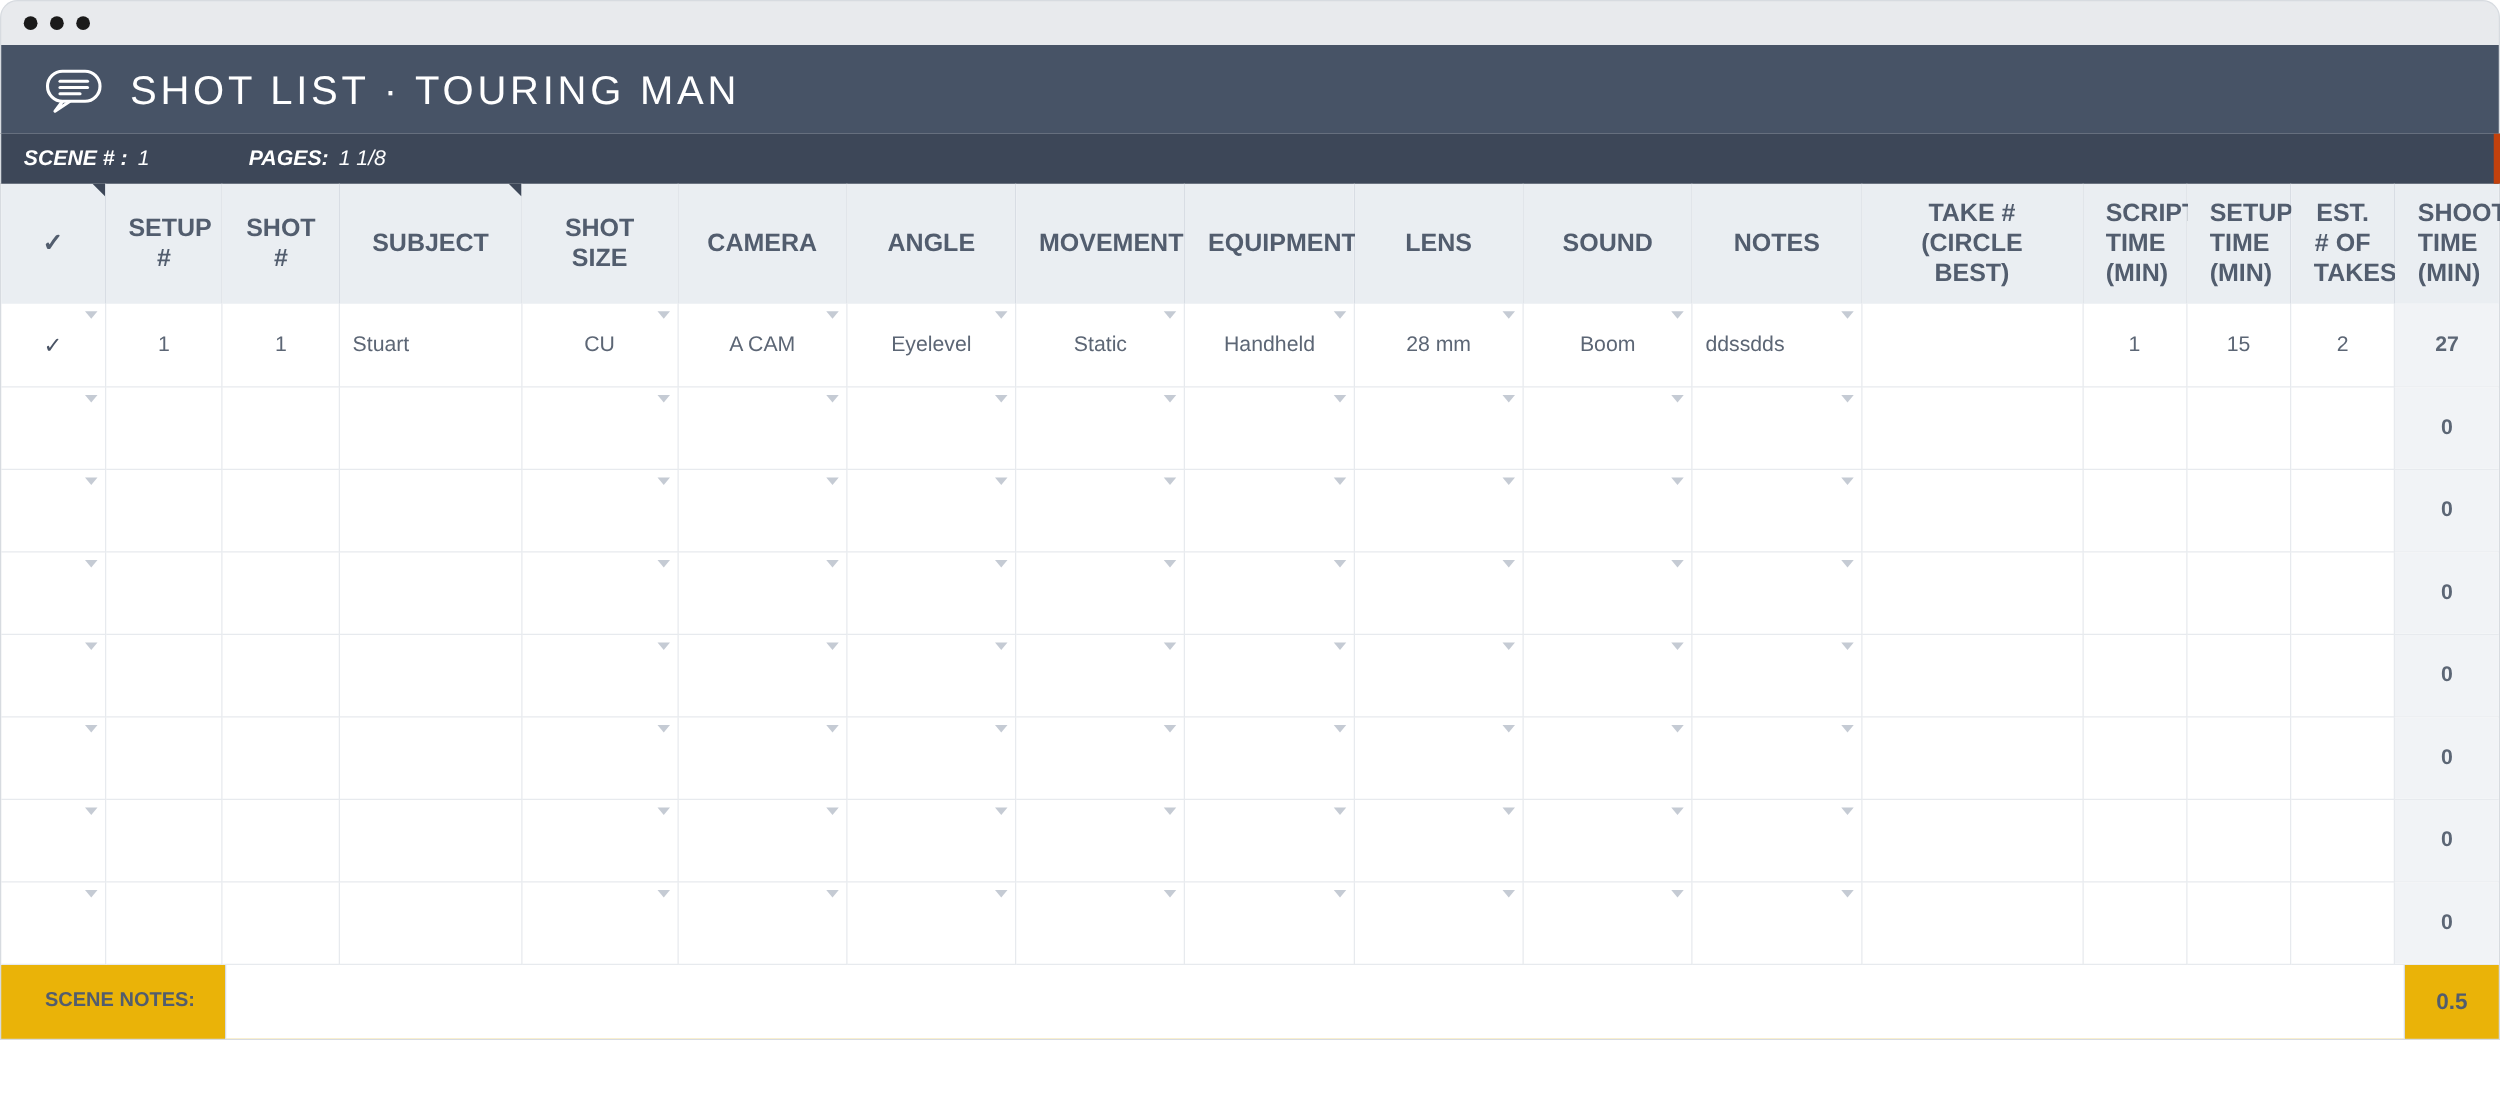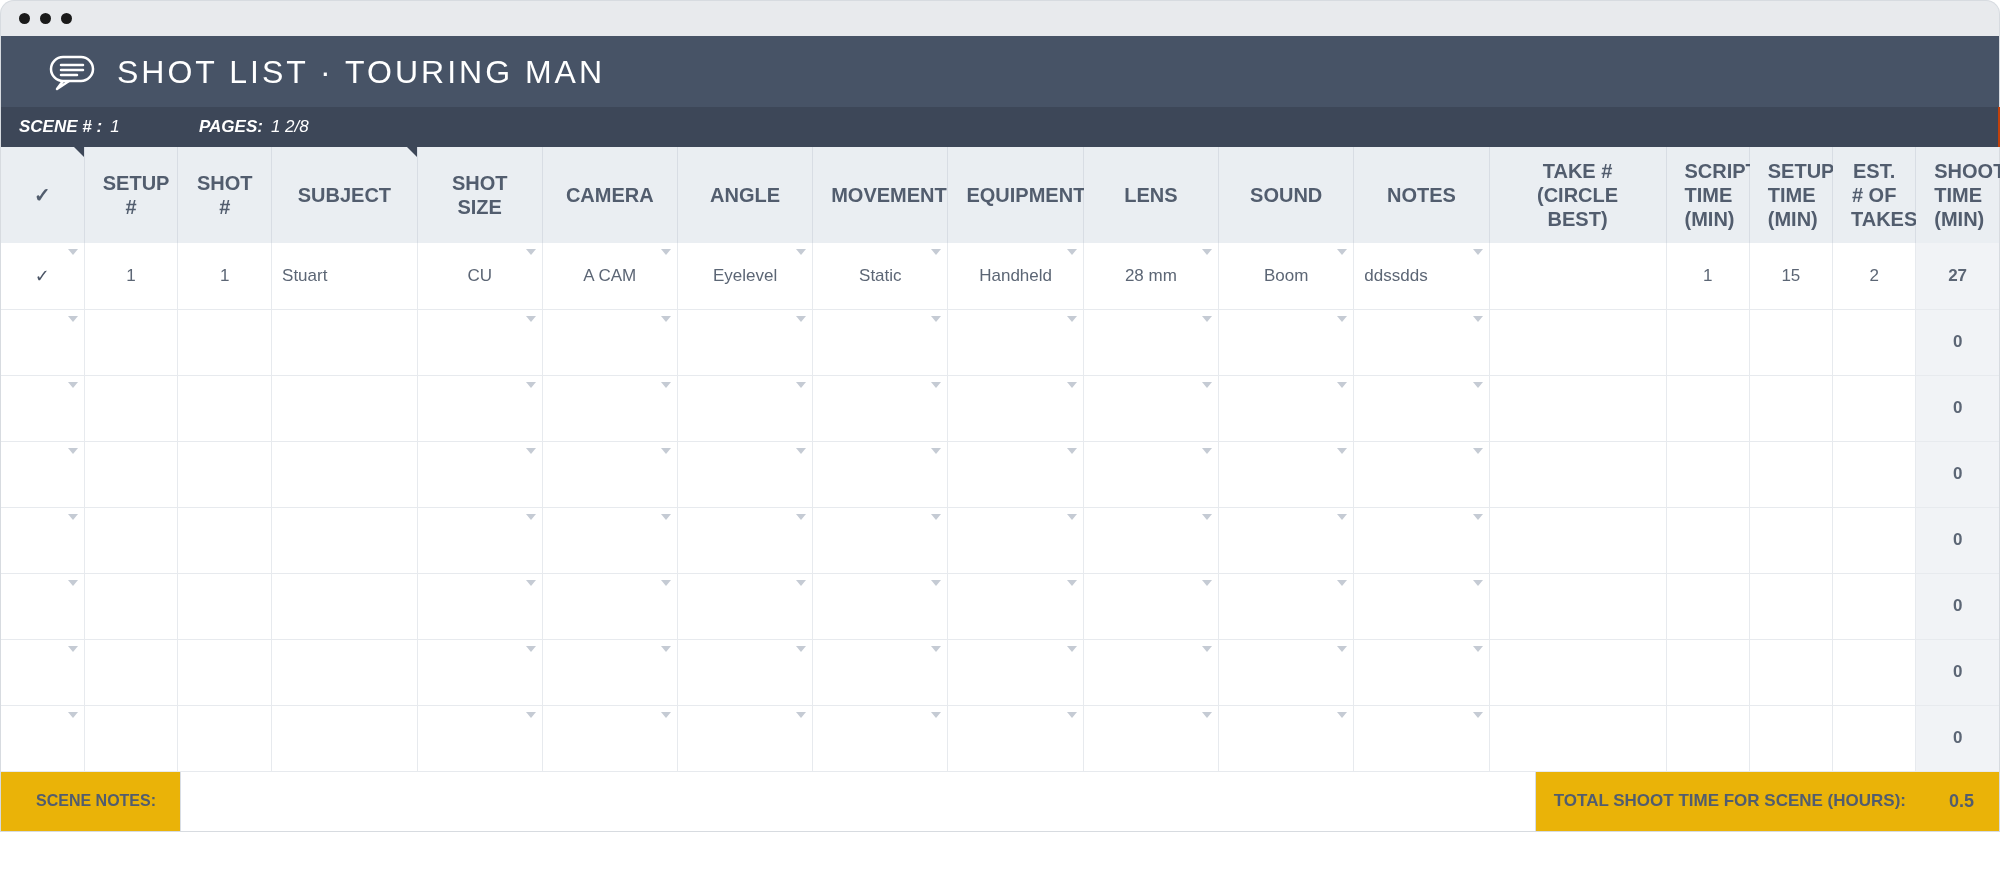--- a/index.html
+++ b/index.html
@@ -14,21 +14,21 @@
     padding: 12px 18px;
     display: flex;
     gap: 10px;
     align-items: center;
     border: 1px solid #d7dbe0;
     border-bottom: none;
   }
   .dot { width: 11px; height: 11px; border-radius: 50%; background: #1a1a1a; }
   .header {
     background: #475366;
-    padding: 18px 30px 16px 48px;
+    padding: 18px 30px 16px 35px;
     display: flex;
     align-items: center;
     gap: 22px;
     border-left: 1px solid #d7dbe0;
     border-right: 1px solid #d7dbe0;
   }
   .logo-icon {
     width: 46px; height: 36px;
   }
   .title {
@@ -38,21 +38,21 @@
     letter-spacing: 3px;
   }
   .meta-bar {
     background: #3d4758;
     padding: 10px 18px;
     display: flex;
     align-items: center;
     color: #fff;
     font-size: 17px;
     border-left: 1px solid #d7dbe0;
-    border-right: 2px solid #c2410c;
+    border-right: 5px solid #c2410c;
   }
   .meta-label { font-weight: 700; font-style: italic; margin-right: 8px; }
   .meta-value { font-style: italic; font-weight: 500; }
   .meta-group { display: flex; align-items: center; }
   .mg1 { width: 180px; }
   .mg2 { width: 565px; }
   .mg3 { }
   table {
     border-collapse: collapse;
     width: 100%;
@@ -162,21 +162,21 @@
   <div class="title">SHOT LIST · TOURING MAN</div>
 </div>
 
 <div class="meta-bar">
   <div class="meta-group mg1">
     <span class="meta-label">SCENE # :</span>
     <span class="meta-value">1</span>
   </div>
   <div class="meta-group mg3">
     <span class="meta-label">PAGES:</span>
-    <span class="meta-value">1 2/8</span>
+    <span class="meta-value">1 1/8</span>
   </div>
 </div>
 
 <div class="table-wrap">
 <table>
   <colgroup id="colgroup">
         <col style="width: 80px;">
         <col style="width: 90px;">
         <col style="width: 90px;">
         <col style="width: 140px;">
@@ -494,15 +494,14 @@
           <td></td>
           <td class="shoot-col">0</td>
         </tr>
       </tbody>
 </table>
 </div>
 
 <div class="footer">
   <div class="notes-label">SCENE NOTES:</div>
   <div class="notes-value"></div>
-  <div class="total-label">TOTAL SHOOT TIME FOR SCENE (HOURS):</div>
   <div class="total-value">0.5</div>
 </div>
 
 </body></html>

